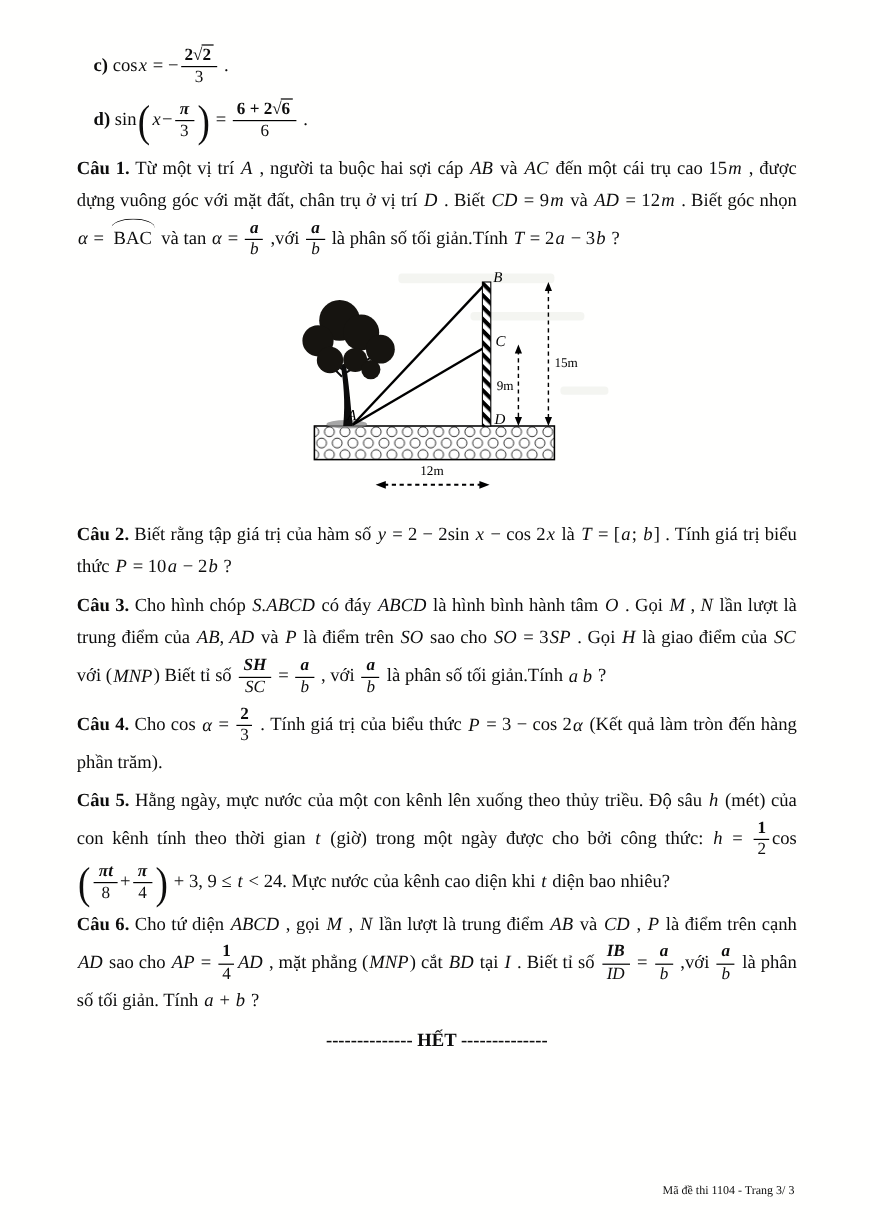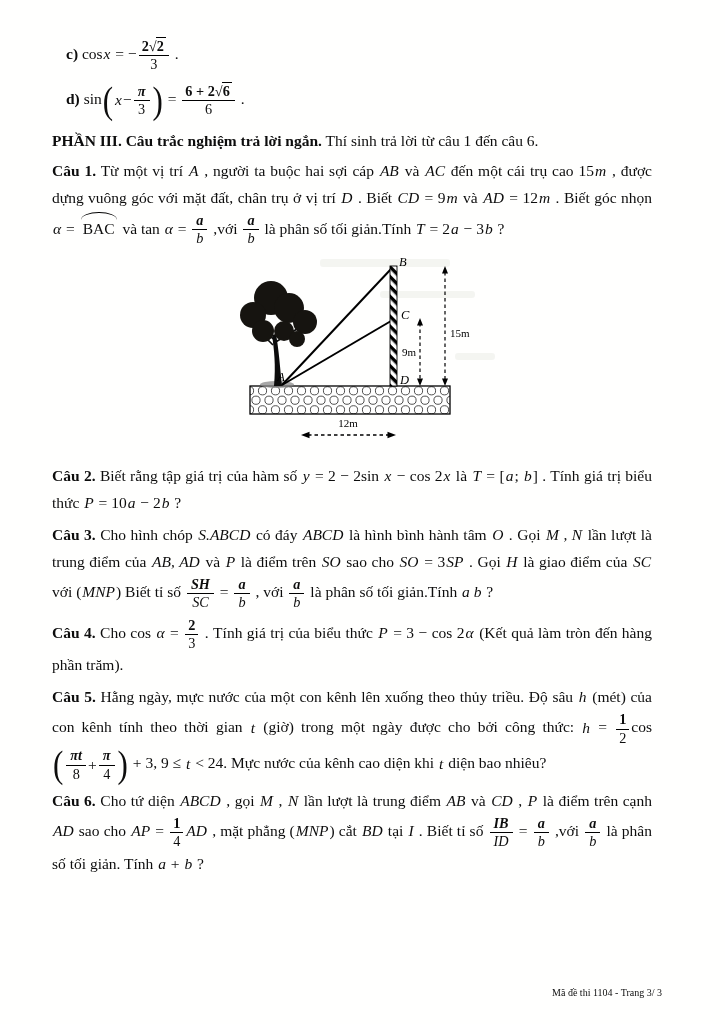--- a/index.html
+++ b/index.html
@@ -10,21 +10,21 @@
     color: #0d0d0d;
     overflow: hidden;
   }
   .page {
     position: relative;
     width: 725px; height: 1024px;
     background: #fffffe;
   }
   .content {
     position: absolute;
-    left: 52px; top: 38px;
+    left: 64px; top: 38px;
     width: 600px;
     font-size: 15.5px;
   }
   .para {
     text-align: justify;
     line-height: 1.74;
     margin: 0 0 5px 0;
   }
   .list-item { padding-left: 14px; margin-bottom: 9px; }
   .heading-para { margin-bottom: 3px; }
@@ -101,21 +101,20 @@
             <span class="seg-mathit">x</span>
             <span class="seg-mathup"> − </span>
             <span class="frac">
               <span class="num"><span class="seg-mathit">π</span></span>
               <span class="den"><span class="seg-mathup">3</span></span>
             </span>
           </span>
           <span class="par">)</span>
         </span><span class="seg-mathup"> = </span><span class="frac"><span class="num"><span class="seg-mathup">6 + 2</span><span class="seg-sqrt"><span class="rad">√</span><span class="over">6</span></span></span><span class="den"><span class="seg-mathup">6</span></span></span><span class="seg-text"> .</span></div>
 
-    <div class="para heading-para"><span class="seg-bold">PHẦN III. Câu trắc nghiệm trả lời ngắn.</span><span class="seg-text"> Thí sinh trả lời từ câu 1 đến câu 6.</span></div>
 
     <div class="para"><span class="seg-bold">Câu 1.</span><span class="seg-text"> Từ một vị trí </span><span class="seg-mathit">A</span><span class="seg-text"> , người ta buộc hai sợi cáp </span><span class="seg-mathit">AB</span><span class="seg-text"> và </span><span class="seg-mathit">AC</span><span class="seg-text"> đến một cái trụ cao </span><span class="seg-mathup">15</span><span class="seg-mathit">m</span><span class="seg-text"> , được dựng vuông góc với mặt đất, chân trụ ở vị trí </span><span class="seg-mathit">D</span><span class="seg-text"> . Biết </span><span class="seg-mathit">CD</span><span class="seg-mathup"> = 9</span><span class="seg-mathit">m</span><span class="seg-text"> và </span><span class="seg-mathit">AD</span><span class="seg-mathup"> = 12</span><span class="seg-mathit">m</span><span class="seg-text"> . Biết góc nhọn </span><span class="seg-mathit">α</span><span class="seg-mathup"> = </span><span class="seg-arc">BAC</span><span class="seg-text"> và </span><span class="seg-mathup">tan</span><span class="seg-mathit"> α</span><span class="seg-mathup"> = </span><span class="frac"><span class="num"><span class="seg-mathit">a</span></span><span class="den"><span class="seg-mathit">b</span></span></span><span class="seg-text"> ,với </span><span class="frac"><span class="num"><span class="seg-mathit">a</span></span><span class="den"><span class="seg-mathit">b</span></span></span><span class="seg-text"> là phân số tối giản.Tính </span><span class="seg-mathit">T</span><span class="seg-mathup"> = 2</span><span class="seg-mathit">a</span><span class="seg-mathup"> − 3</span><span class="seg-mathit">b</span><span class="seg-text"> ?</span></div>
 
     <div class="figure-wrap">
       <svg width="268" height="198" viewBox="0 0 268 198" xmlns="http://www.w3.org/2000/svg">
         <defs>
           <pattern id="rock" patternUnits="userSpaceOnUse" width="13" height="19">
             <circle cx="6.5" cy="4.8" r="4.1" fill="#fff" stroke="#222" stroke-width="0.8"></circle>
             <circle cx="0" cy="14.2" r="4.1" fill="#fff" stroke="#222" stroke-width="0.8"></circle>
             <circle cx="13" cy="14.2" r="4.1" fill="#fff" stroke="#222" stroke-width="0.8"></circle>
@@ -201,16 +200,17 @@
             <span class="seg-mathup"> + </span>
             <span class="frac">
               <span class="num"><span class="seg-mathit">π</span></span>
               <span class="den"><span class="seg-mathup">4</span></span>
             </span>
           </span>
           <span class="par">)</span>
         </span><span class="seg-mathup"> + 3,  9 ≤ </span><span class="seg-mathit">t</span><span class="seg-mathup"> &lt; 24.</span><span class="seg-text"> Mực nước của kênh cao diện khi </span><span class="seg-mathit">t</span><span class="seg-text"> diện bao nhiêu?</span></div>
     <div class="para"><span class="seg-bold">Câu 6.</span><span class="seg-text"> Cho tứ diện </span><span class="seg-mathit">ABCD</span><span class="seg-text"> , gọi </span><span class="seg-mathit">M</span><span class="seg-text"> , </span><span class="seg-mathit">N</span><span class="seg-text"> lần lượt là trung điểm </span><span class="seg-mathit">AB</span><span class="seg-text"> và </span><span class="seg-mathit">CD</span><span class="seg-text"> , </span><span class="seg-mathit">P</span><span class="seg-text"> là điểm trên cạnh </span><span class="seg-mathit">AD</span><span class="seg-text"> sao cho </span><span class="seg-mathit">AP</span><span class="seg-mathup"> = </span><span class="frac"><span class="num"><span class="seg-mathup">1</span></span><span class="den"><span class="seg-mathup">4</span></span></span><span class="seg-mathit">AD</span><span class="seg-text"> , mặt phẳng </span><span class="seg-mathup">(</span><span class="seg-mathit">MNP</span><span class="seg-mathup">)</span><span class="seg-text"> cắt </span><span class="seg-mathit">BD</span><span class="seg-text"> tại </span><span class="seg-mathit">I</span><span class="seg-text"> . Biết tỉ số </span><span class="frac"><span class="num"><span class="seg-mathit">IB</span></span><span class="den"><span class="seg-mathit">ID</span></span></span><span class="seg-mathup"> = </span><span class="frac"><span class="num"><span class="seg-mathit">a</span></span><span class="den"><span class="seg-mathit">b</span></span></span><span class="seg-text"> ,với </span><span class="frac"><span class="num"><span class="seg-mathit">a</span></span><span class="den"><span class="seg-mathit">b</span></span></span><span class="seg-text"> là phân số tối giản. Tính </span><span class="seg-mathit">a</span><span class="seg-mathup"> + </span><span class="seg-mathit">b</span><span class="seg-text"> ?</span></div>
 
+    <div class="para end-line"><span class="seg-bold">-------------- HẾT --------------</span></div>
   </div>
 
   <div class="footer">Mã đề thi 1104 - Trang 3/ 3</div>
 </div>
 
 </body></html>

